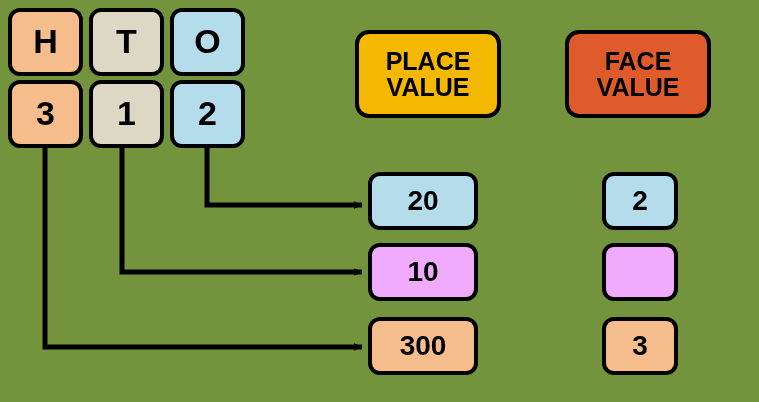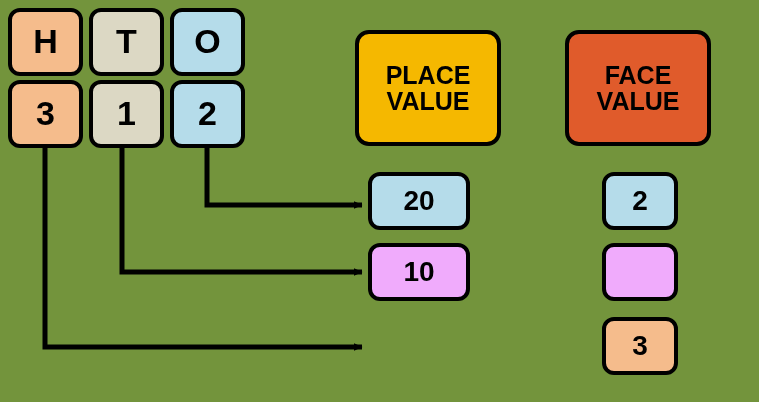--- a/index.html
+++ b/index.html
@@ -39,33 +39,33 @@
   .col-card.row-head { top: 8px; }
   .col-card.row-digit { top: 80px; }
 
   .col-h { left: 8px; }
   .col-t { left: 89px; }
   .col-o { left: 170px; }
 
   
   .header-box {
     width: 146px;
-    height: 116px;
+    height: 88px;
     font-size: 25px;
     border-radius: 14px;
     flex-direction: column;
     padding: 0 6px;
   }
   .header-place { left: 355px; top: 30px; }
   .header-face  { left: 565px; top: 30px; }
 
   
   .pv-box {
     left: 368px;
-    width: 102px;
+    width: 110px;
     height: 58px;
     font-size: 28px;
   }
   .pv-1 { top: 172px; }
   .pv-2 { top: 243px; }
   .pv-3 { top: 317px; }
 
   
   .fv-box {
     left: 602px;
@@ -122,18 +122,19 @@
     <span>PLACE</span>
     <span>VALUE</span>
   </div>
   <div class="card header-box header-face fill-orange">
     <span>FACE</span>
     <span>VALUE</span>
   </div>
 
   <div class="card pv-box pv-1 fill-blue">20</div>
   <div class="card pv-box pv-2 fill-green">10</div>
+  <div class="card pv-box pv-3 fill-peach">300</div>
 
   <div class="card fv-box fv-1 fill-blue">2</div>
   <div class="card fv-box fv-2 fill-green"></div>
   <div class="card fv-box fv-3 fill-peach">3</div>
 
 </div>
 
 </body></html>

